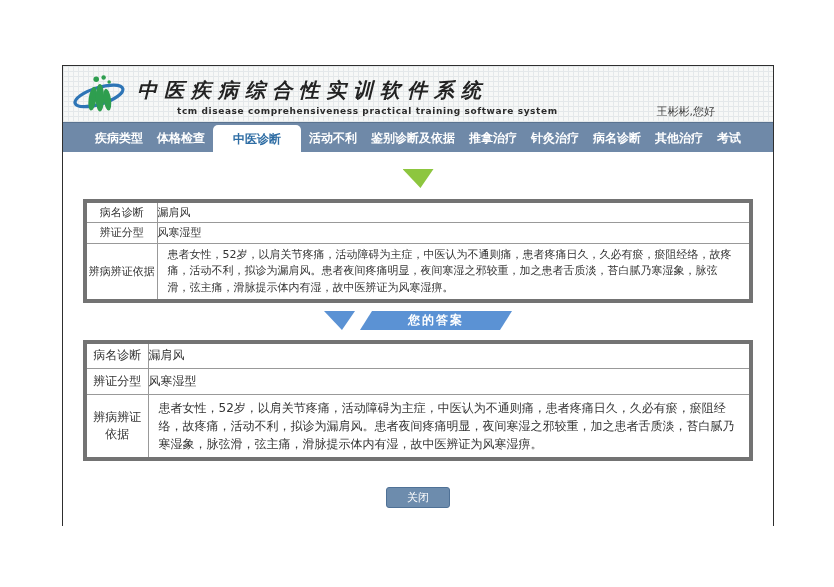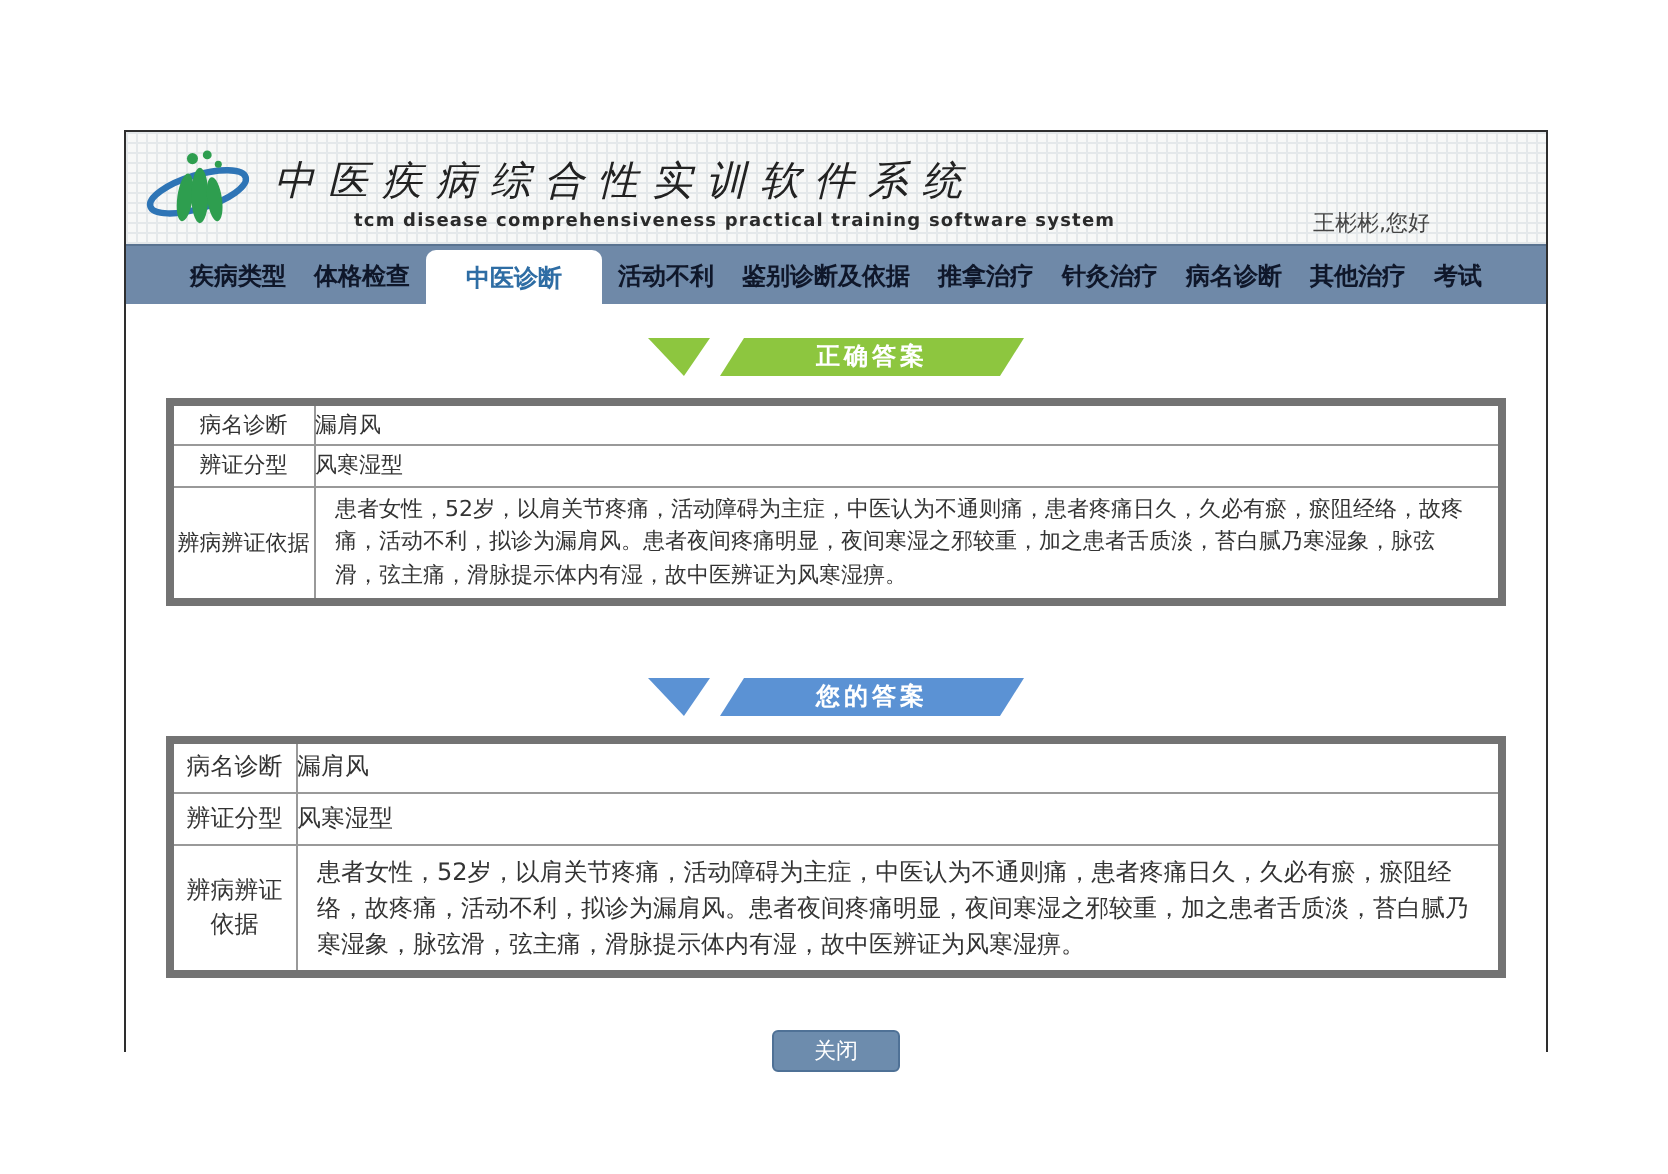--- a/index.html
+++ b/index.html
@@ -19,51 +19,51 @@
     background-image:
       linear-gradient(#e4e8ea 1px, transparent 1px),
       linear-gradient(90deg, #e4e8ea 1px, transparent 1px);
     background-size:5px 5px;
     display:flex; align-items:center; padding-left:8px;
   }
   .logo { width:56px; height:48px; flex:0 0 auto; margin-top:2px; }
   .titles { margin-left:10px; margin-top:4px; }
   .title {
     font-family:"DejaVu Serif","Liberation Serif",serif;
-    font-weight:normal; font-style:italic; font-size:20px; color:#222;
+    font-weight:bold; font-style:italic; font-size:20px; color:#222;
     letter-spacing:7px; white-space:nowrap;
   }
   .subtitle {
     font-size:9px; font-weight:bold; color:#2b2b2b; letter-spacing:0.6px; margin-top:2px;padding-left:40px;
   }
   .greeting {
     position:absolute; right:58px; bottom:3px; font-size:11px; color:#454545;
   }
 
   
   .nav {
     height:30px; background:#6f89a8; border-top:1px solid #5a7390;
     display:flex; justify-content:space-between; align-items:stretch;
     padding:0 26px;
   }
   .tab {
-    font-size:12px; font-weight:bold; color:#0f172a;
+    font-size:12px; font-weight:bold; color:#ffffff;
     line-height:30px; padding:0 6px; cursor:pointer; white-space:nowrap;
   }
   .tab.active {
     background:#fff; color:#2e6da4; border-radius:5px 5px 0 0;
     margin-top:2px; line-height:28px; padding:0 20px;
   }
 
   .content { position:relative; height:374px; background:#fff; }
 
   
   .banner { display:flex; justify-content:center; align-items:flex-start; gap:5px; }
   .banner-correct { padding-top:17px; }
-  .banner-yours   { padding-top:36px; }
+  .banner-yours   { padding-top:8px; }
   .tri  { width:31px; height:19px; clip-path:polygon(0 0,100% 0,58% 100%); }
   .flag {
     width:152px; height:19px; clip-path:polygon(12px 0,100% 0,calc(100% - 12px) 100%,0 100%);
     color:#fff; font-size:12px; font-weight:bold; text-align:center; line-height:19px;
     letter-spacing:2px;
   }
   .green { background:#8dc63f; }
   .blue  { background:#5b92d4; }
 
   
@@ -118,21 +118,20 @@
       <span class="tab">针灸治疗</span>
       <span class="tab">病名诊断</span>
       <span class="tab">其他治疗</span>
       <span class="tab">考试</span>
     </div>
 
     <div class="content">
 
       <div class="banner banner-correct">
         <span class="tri green"></span>
-        <span class="flag green">正确答案</span>
       </div>
 
       <table class="answer t1">
         <tbody>
             <tr>
           <th>病名诊断</th>
           <td>漏肩风</td>
         </tr>
         <tr>
           <th>辨证分型</th>

